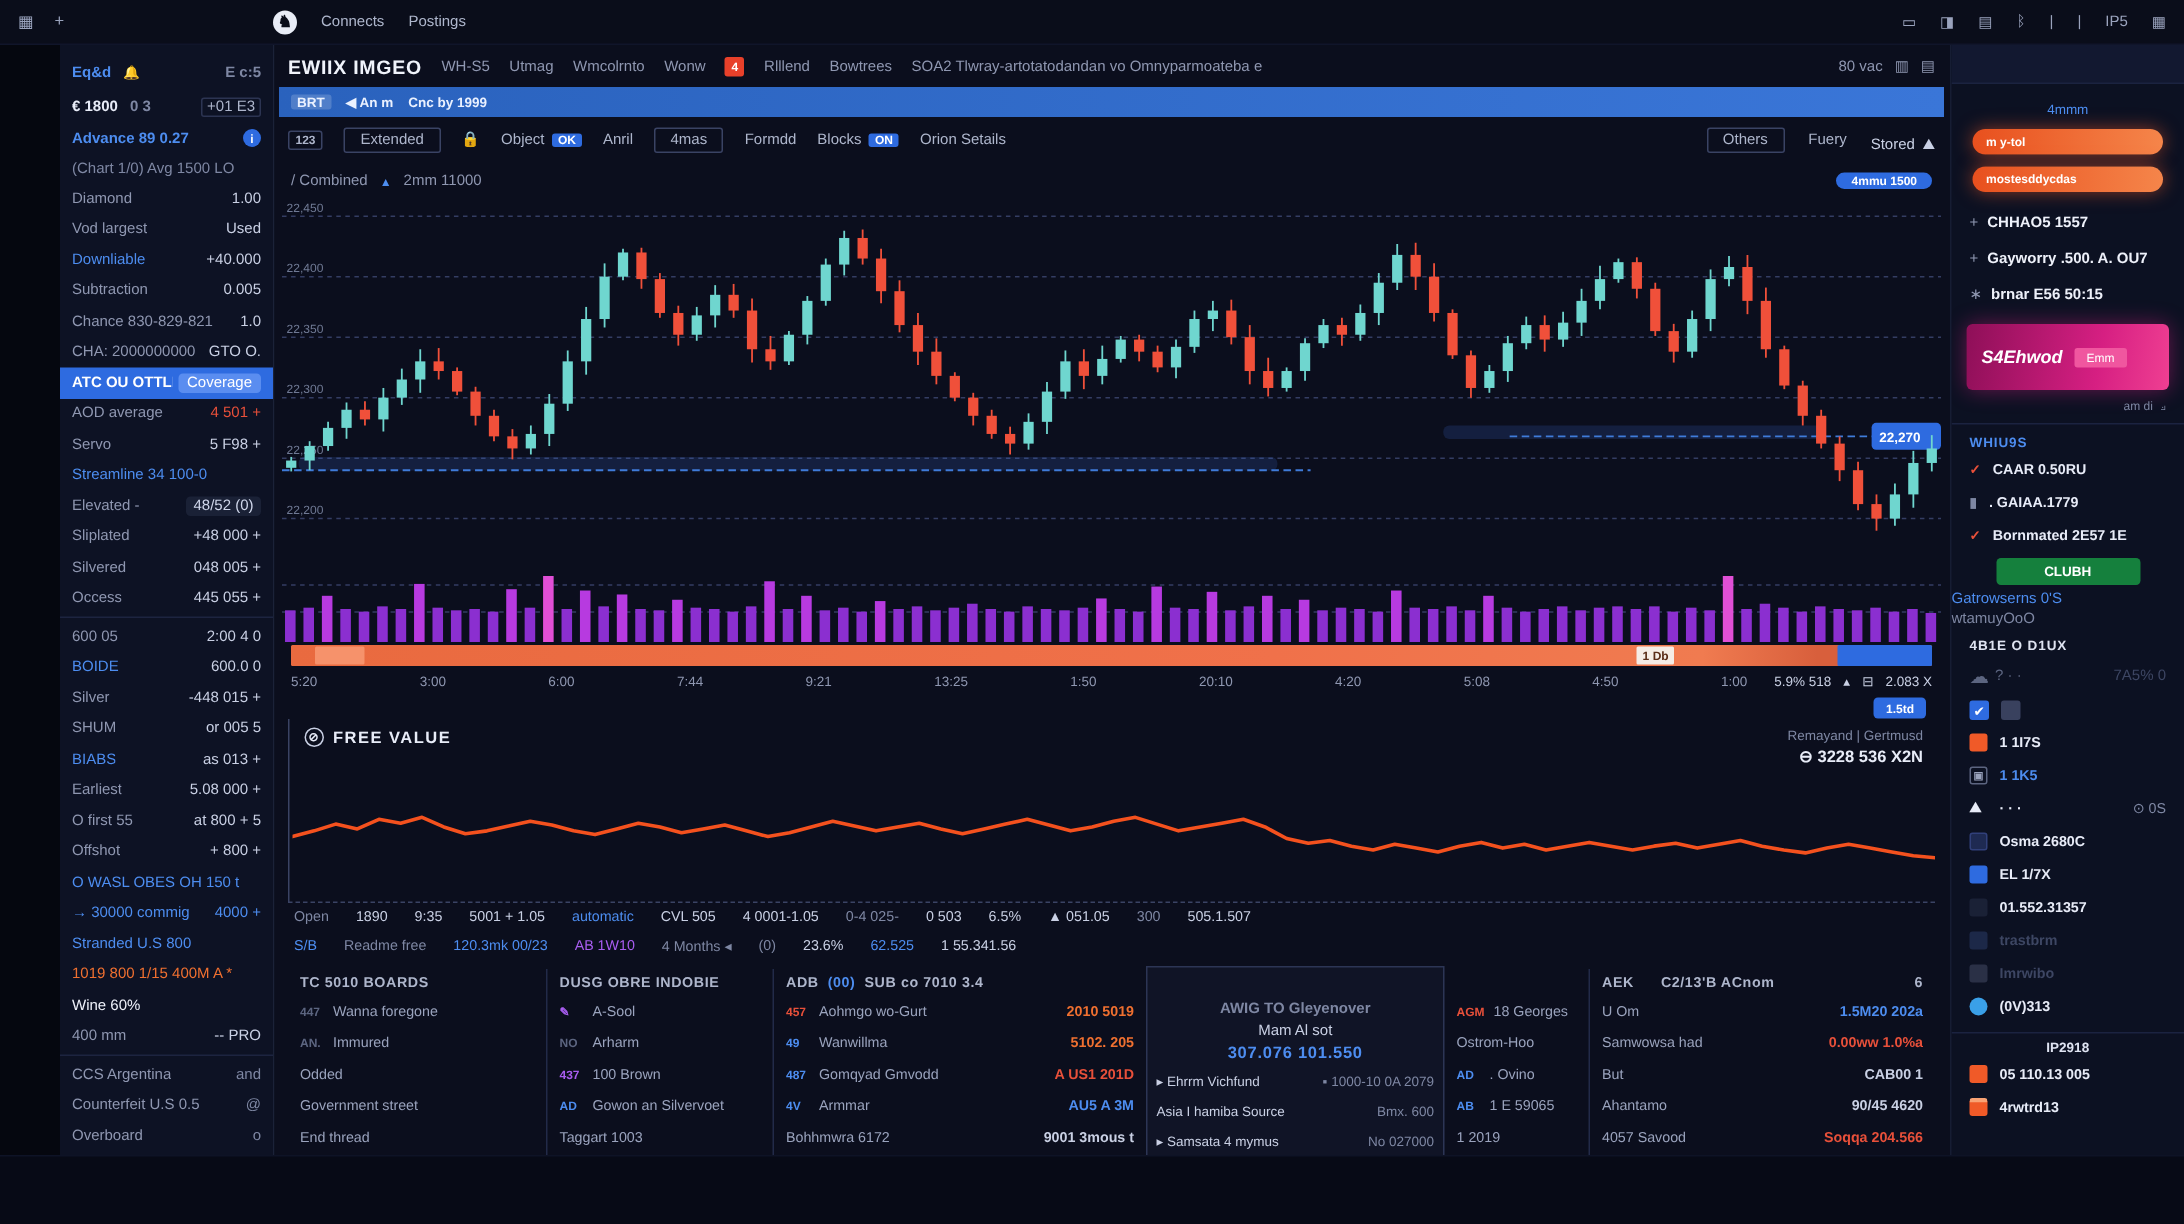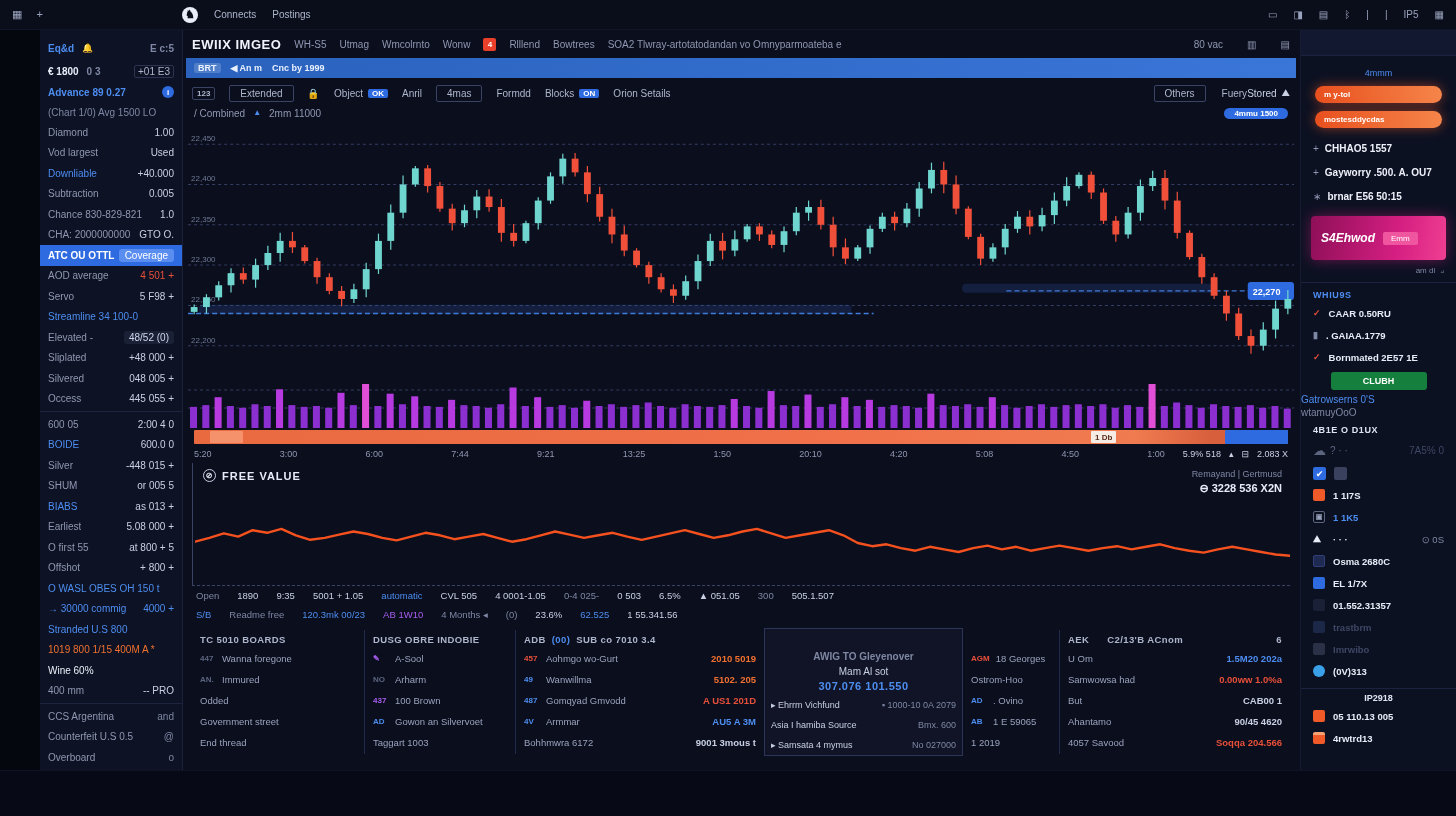--- a/index.html
+++ b/index.html
@@ -43,35 +43,35 @@
   .ws-row .ws-val{margin-left:auto;color:#c9d0e4;white-space:nowrap}
   .ws-row.hl{background:#2e6be0;margin:0 -8px;padding:0 8px}
   .ws-row.hl .ws-label{color:#fff;font-weight:bold}
   .lp-sep{border-top:1px solid #1d2440;margin:2px -8px}
 
   
   .m-head{height:28px;display:flex;align-items:center;gap:13px;padding:0 6px;white-space:nowrap;overflow:hidden}
   .ticker{font-size:13px;font-weight:bold;color:#f0f3fb;letter-spacing:.5px}
   .m-tab{color:#8f97b1;font-size:10px}
   .m-badge{background:#e8402a;color:#fff;width:13px;height:13px;border-radius:2px;display:flex;align-items:center;justify-content:center;font-size:8px;font-weight:bold}
-  .m-right{margin-left:auto;display:flex;gap:24px;align-items:center;color:#8f97b1}
+  .m-right{margin-left:auto;display:flex;gap:8px;align-items:center;color:#8f97b1}
   .blue-strip{height:20px;background:linear-gradient(90deg,#2a62bd,#3a76d8);display:flex;align-items:center;gap:10px;padding:0 8px;color:#eaf1ff;font-size:9px;font-weight:bold}
   .blue-strip .bs-tag{background:rgba(255,255,255,.18);padding:0 4px;border-radius:2px}
 
   
   .toolbar{height:30px;display:flex;align-items:center;gap:14px;padding:0 6px;color:#aeb6cc}
   .tbi{display:flex;align-items:center;gap:5px;cursor:pointer}
   .tbi.iconbox{border:1px solid #3a4364;border-radius:2px;padding:1px 4px;font-weight:bold;font-size:8px}
   .tbi.outline{border:1px solid #3a4364;border-radius:2px;padding:2px 10px}
   .tbi .b{background:#2e6be0;color:#fff;border-radius:2px;padding:0 4px;font-size:8px;font-weight:bold}
-  .tb-right2{margin-left:auto;display:flex;align-items:center}
+  .tb-right2{margin-left:auto;display:flex;gap:16px;align-items:flex-end}
   .tb-stored{display:flex;gap:5px;align-items:center;color:#c9d0e4}
 
   
-  .legend{height:18px;display:flex;align-items:flex-start;gap:8px;padding:0 8px;color:#8f97b1}
+  .legend{height:18px;display:flex;align-items:flex-end;gap:8px;padding:0 8px;color:#8f97b1}
   .legend .tri{color:#4d8df0;font-size:8px}
   .legend .pill{margin-left:auto;background:#2e6be0;color:#fff;border-radius:9px;padding:1px 10px;font-size:8px;font-weight:bold;cursor:pointer}
 
   
   .chart-wrap{position:relative;padding:2px 2px 0 2px}
   svg{display:block}
   .grid{stroke:#343d63;stroke-dasharray:3 3;stroke-width:1}
   .ovl{stroke:#3f7bd9;stroke-dasharray:5 3;stroke-width:1.3}
   .band{fill:rgba(62,110,220,.18)}
   .axlbl{fill:#6f7994;font-size:8px;font-family:"Liberation Sans",sans-serif}
@@ -779,20 +779,23 @@
             <span>1:00</span>
           </span>
         <span class="xr">
 
         <span>5.9% 518</span>
             <span>▴</span>
             <span>⊟</span>
             <span>2.083 X</span>
           </span>
       </div>
+      <div class="pillrow">
+          <span class="pill-1d">1.5td</span>
+        </div>
     </div>
 
     <div class="subchart">
       <div class="sc-head">
         <span class="sc-title">
           <span class="ic">⊘</span>
           <span>FREE VALUE</span>
         </span>
         <span class="sc-right">
           <div class="sm">Remayand | Gertmusd</div>

